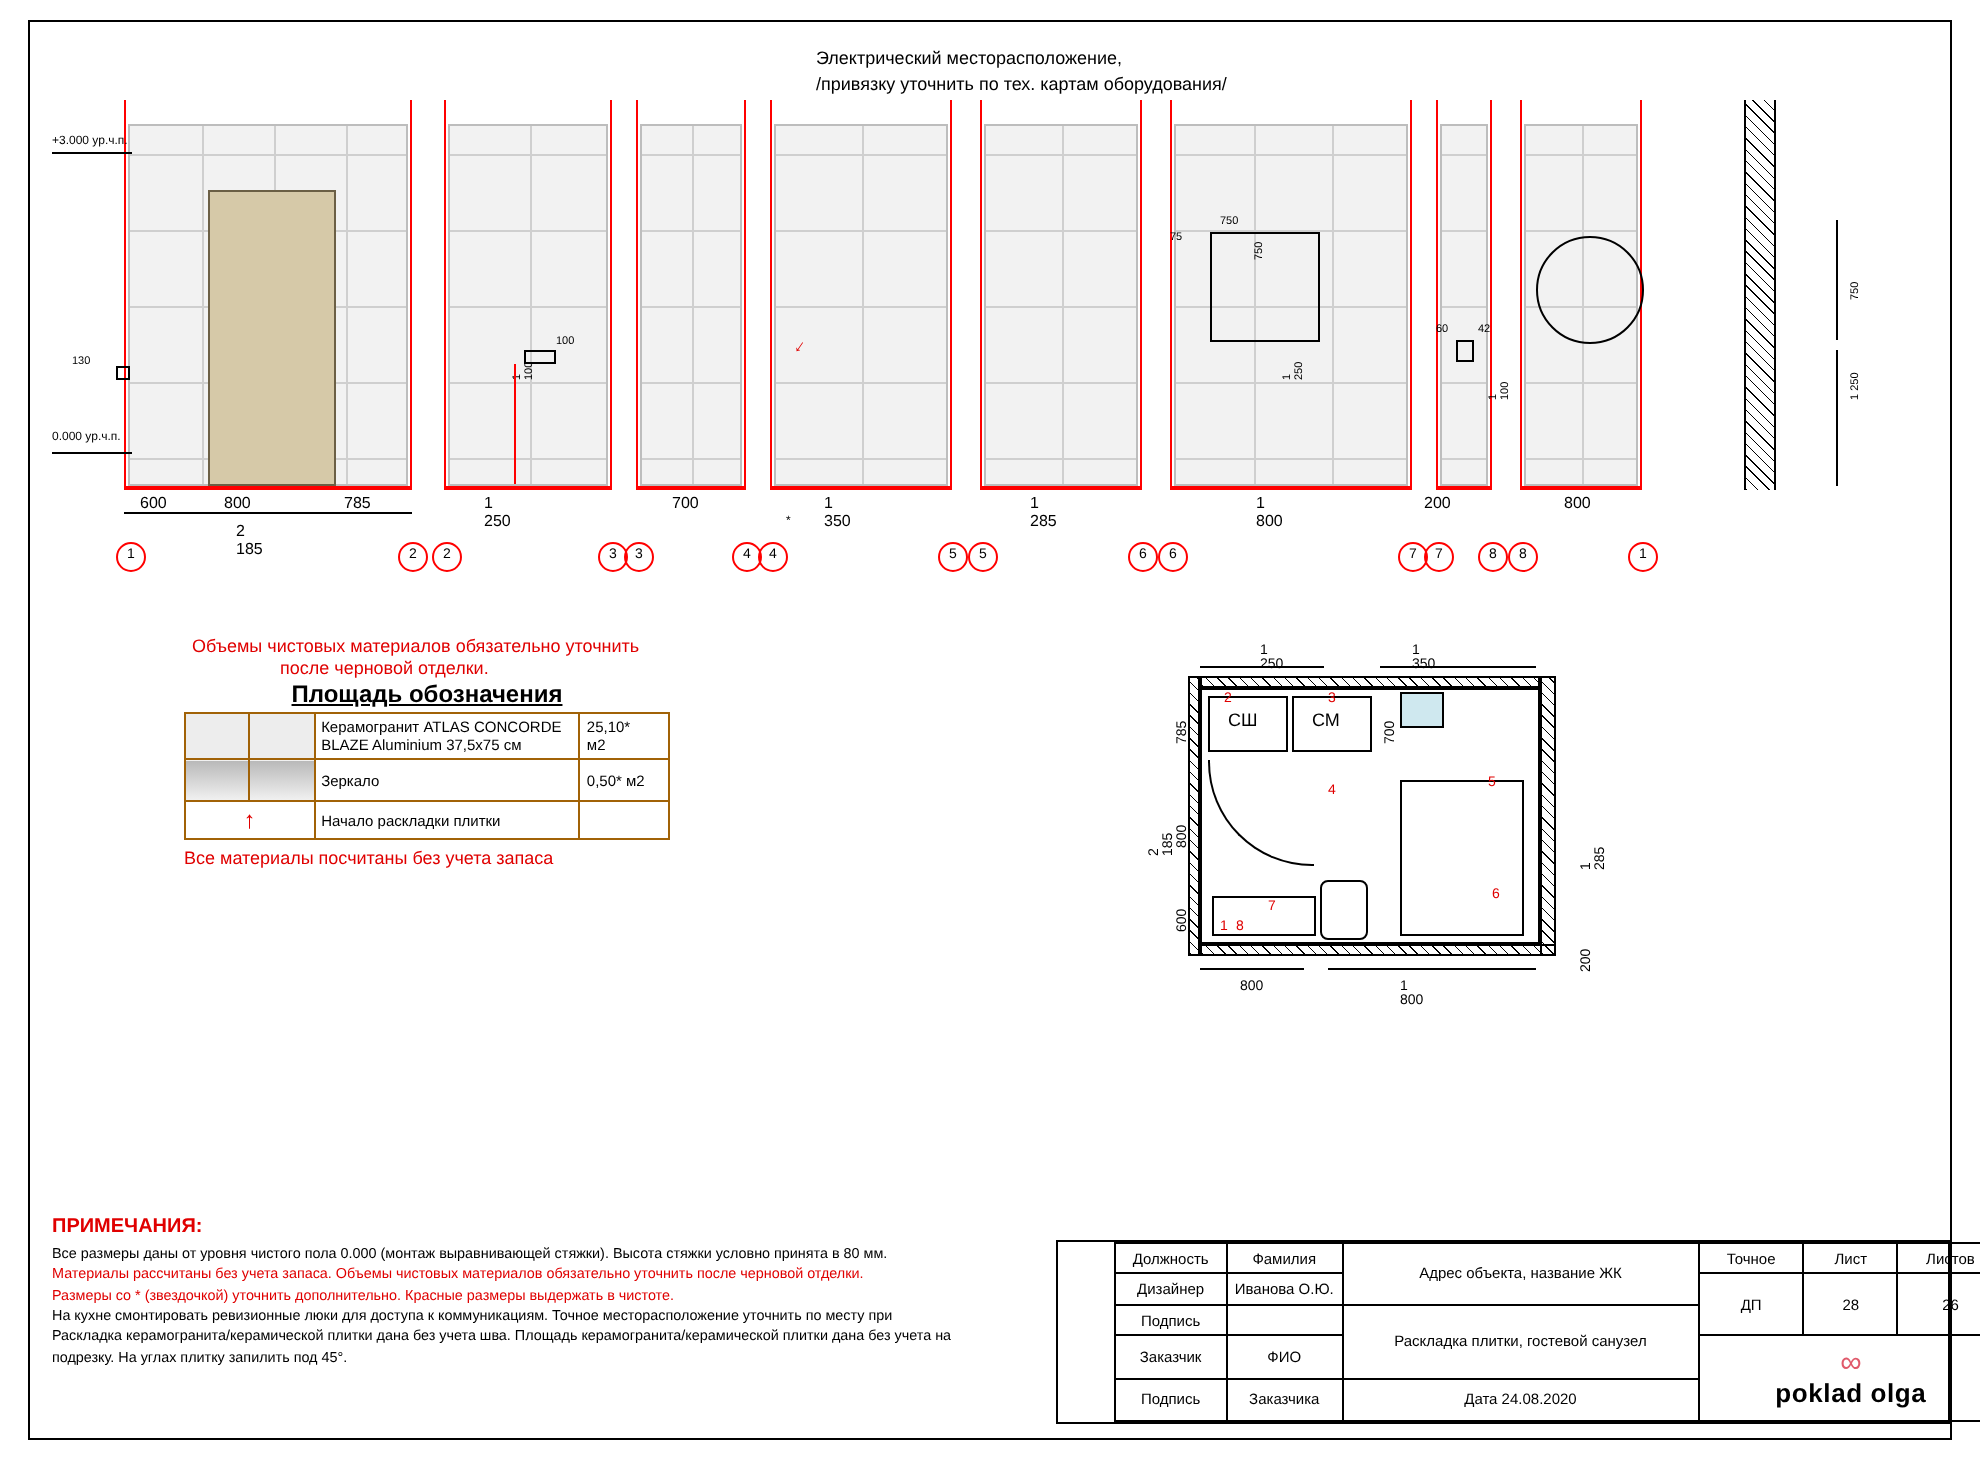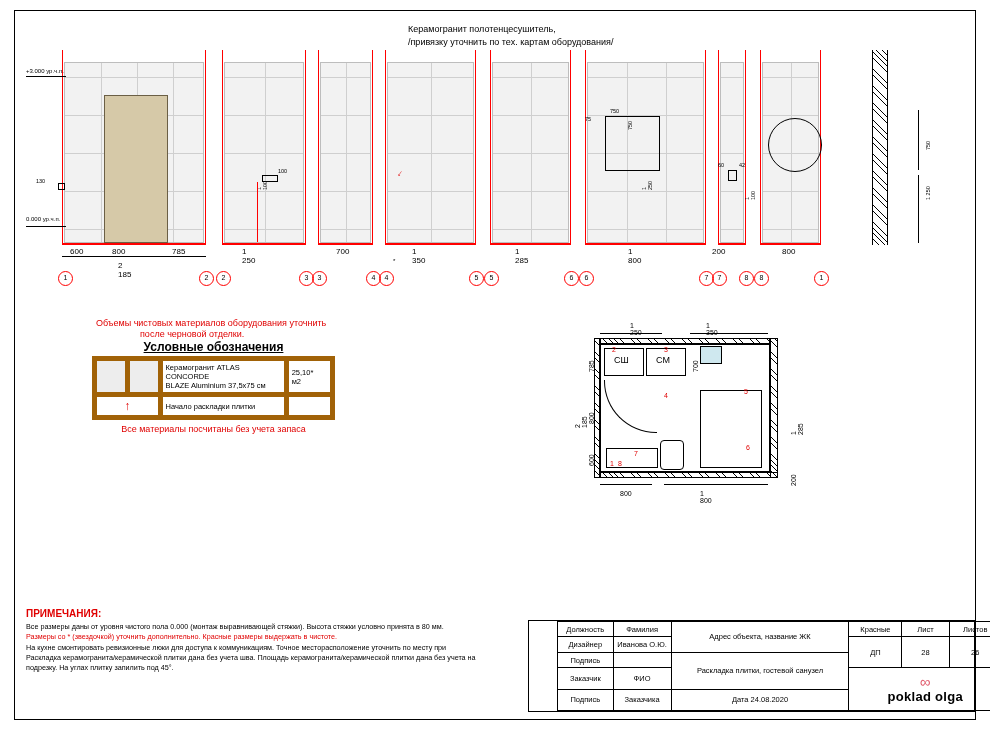--- a/index.html
+++ b/index.html
@@ -19,21 +19,21 @@
   .hline{position:absolute;height:1px;background:#ff0000;}
   .floorline{position:absolute;height:1px;background:#000;}
   .dimtxt{position:absolute;font-size:8px;}
   .circmark{position:absolute;width:13px;height:13px;border:1px solid #ff0000;border-radius:50%;color:#000;font-size:7px;text-align:center;line-height:12px;}
   .dimline{position:absolute;height:1px;background:#000;}
 
   
   .legend{position:absolute;left:92px;top:340px;width:243px;}
   .legend h3{margin:0;font-size:12px;text-align:center;font-weight:bold;text-decoration:underline;padding-bottom:2px;}
   .legend table{border-collapse:collapse;width:100%;font-size:7.5px;}
-  .legend td{border:5px solid #a16207;padding:2px 3px;vertical-align:middle;}
+  .legend td{border:1px solid #a16207;padding:2px 3px;vertical-align:middle;}
   .sw{width:26px;height:16px;}
   .sw-tile{background:#ededed;}
   .sw-mirror{background:linear-gradient(180deg,#b9b9b9,#f2f2f2);}
   .planbox{position:absolute;border:1px solid #000;box-sizing:border-box;}
   .hatch{background:repeating-linear-gradient(45deg,#000 0 0.5px,transparent 0.5px 4px);}
   .thin{font-size:7px;}
 
   
   .notes{position:absolute;left:26px;top:608px;width:500px;}
   .notes .title{font-size:10px;font-weight:bold;color:#e00000;margin-bottom:3px;}
@@ -46,21 +46,21 @@
   .stamp td{border:1px solid #000;text-align:center;padding:1px 2px;}
   .logo{font-size:13px;font-weight:bold;letter-spacing:.3px;}
   .logomark{display:inline-block;font-size:15px;color:#e05a6b;line-height:1;}
 </style>
 </head>
 <body>
 
 <div id="sheet">
   <div class="frame"></div>
 
-  <div class="abs txt" style="left:408px;top:24px;">Керамогранит полотенцесушитель,</div>
+  <div class="abs txt" style="left:408px;top:24px;">Электрический месторасположение,</div>
   <div class="abs txt" style="left:408px;top:37px;">/привязку уточнить по тех. картам оборудования/</div>
 
   <div class="abs">
     <div class="vline" style="left:62px;top:50px;height:195px;"></div>
     <div class="vline" style="left:205px;top:50px;height:195px;"></div>
     <div class="tilearea" style="left:64px;top:62px;width:140px;height:181px;">
       <div class="tilegrid">
         <i style="left:0;top:14px;width:100%;height:1px;"></i>
         <i style="left:0;top:52px;width:100%;height:1px;"></i>
         <i style="left:0;top:90px;width:100%;height:1px;"></i>
@@ -240,43 +240,49 @@
   <div class="circmark" style="left:469px;top:271px;">5</div>
   <div class="circmark" style="left:484px;top:271px;">5</div>
   <div class="circmark" style="left:564px;top:271px;">6</div>
   <div class="circmark" style="left:579px;top:271px;">6</div>
   <div class="circmark" style="left:699px;top:271px;">7</div>
   <div class="circmark" style="left:712px;top:271px;">7</div>
   <div class="circmark" style="left:739px;top:271px;">8</div>
   <div class="circmark" style="left:754px;top:271px;">8</div>
   <div class="circmark" style="left:814px;top:271px;">1</div>
 
-  <div class="abs txt txt-red" style="left:96px;top:318px;">Объемы чистовых материалов оборудования уточнить</div>
+  <div class="abs txt txt-red" style="left:96px;top:318px;">Объемы чистовых материалов обязательно уточнить</div>
   <div class="abs txt txt-red" style="left:140px;top:329px;">после черновой отделки.</div>
 
   <div class="legend">
-    <h3>Условные обозначения</h3>
+    <h3>Площадь обозначения</h3>
     <table>
       <tbody>
           <tr>
         <td class="sw sw-tile"></td>
         <td class="sw sw-tile"></td>
         <td style="width:128px;white-space:pre-line;">Керамогранит ATLAS CONCORDE
 BLAZE Aluminium 37,5х75 см</td>
         <td style="width:38px;white-space:pre-line;">25,10*
 м2</td>
       </tr>
       <tr>
+        <td class="sw sw-mirror"></td>
+        <td class="sw sw-mirror"></td>
+        <td>Зеркало</td>
+        <td>0,50* м2</td>
+      </tr>
+      <tr>
         <td colspan="2" style="text-align:center;color:#e00000;font-size:12px;">↑</td>
         <td>Начало раскладки плитки</td>
         <td></td>
       </tr>
     </tbody>
       </table>
-    <div class="txt txt-red" style="text-align:center;margin-top:4px;">Все материалы посчитаны без учета запаса</div>
+    <div class="txt txt-red" style="margin-top:4px;">Все материалы посчитаны без учета запаса</div>
   </div>
 
   <div class="abs">
 
     <div class="planbox hatch" style="left:600px;top:338px;width:170px;height:6px;"></div>
     <div class="planbox hatch" style="left:770px;top:338px;width:8px;height:140px;"></div>
     <div class="planbox hatch" style="left:600px;top:472px;width:178px;height:6px;"></div>
     <div class="planbox hatch" style="left:594px;top:338px;width:6px;height:140px;"></div>
     <div class="planbox" style="left:600px;top:344px;width:170px;height:128px;border:1px solid #000;background:#fff;"></div>
 
@@ -316,34 +322,35 @@
     <div class="abs thin" style="left:744px;top:388px;color:#e00000;">5</div>
     <div class="abs thin" style="left:746px;top:444px;color:#e00000;">6</div>
     <div class="abs thin" style="left:634px;top:450px;color:#e00000;">7</div>
     <div class="abs thin" style="left:610px;top:460px;color:#e00000;">1</div>
     <div class="abs thin" style="left:618px;top:460px;color:#e00000;">8</div>
   </div>
 
   <div class="notes">
     <div class="title">ПРИМЕЧАНИЯ:</div>
     <p>Все размеры даны от уровня чистого пола 0.000 (монтаж выравнивающей стяжки). Высота стяжки условно принята в 80 мм.</p>
+    <p class="red">Материалы рассчитаны без учета запаса. Объемы чистовых материалов обязательно уточнить после черновой отделки.</p>
     <p class="red">Размеры со * (звездочкой) уточнить дополнительно. Красные размеры выдержать в чистоте.</p>
     <p>На кухне смонтировать ревизионные люки для доступа к коммуникациям. Точное месторасположение уточнить по месту при</p>
     <p>Раскладка керамогранита/керамической плитки дана без учета шва. Площадь керамогранита/керамической плитки дана без учета на</p>
     <p>подрезку. На углах плитку запилить под 45°.</p>
   </div>
 
   <div class="stamp">
     <table>
       <tbody>
           <tr>
         <td style="width:52px;">Должность</td>
         <td style="width:55px;">Фамилия</td>
         <td rowspan="2" style="width:188px;">Адрес объекта, название ЖК</td>
-        <td style="width:50px;">Красные</td>
+        <td style="width:50px;">Точное</td>
         <td style="width:45px;">Лист</td>
         <td style="width:50px;">Листов</td>
       </tr>
       <tr>
         <td>Дизайнер</td>
         <td>Иванова О.Ю.</td>
         <td rowspan="2">ДП</td>
         <td rowspan="2">28</td>
         <td rowspan="2">26</td>
       </tr>

